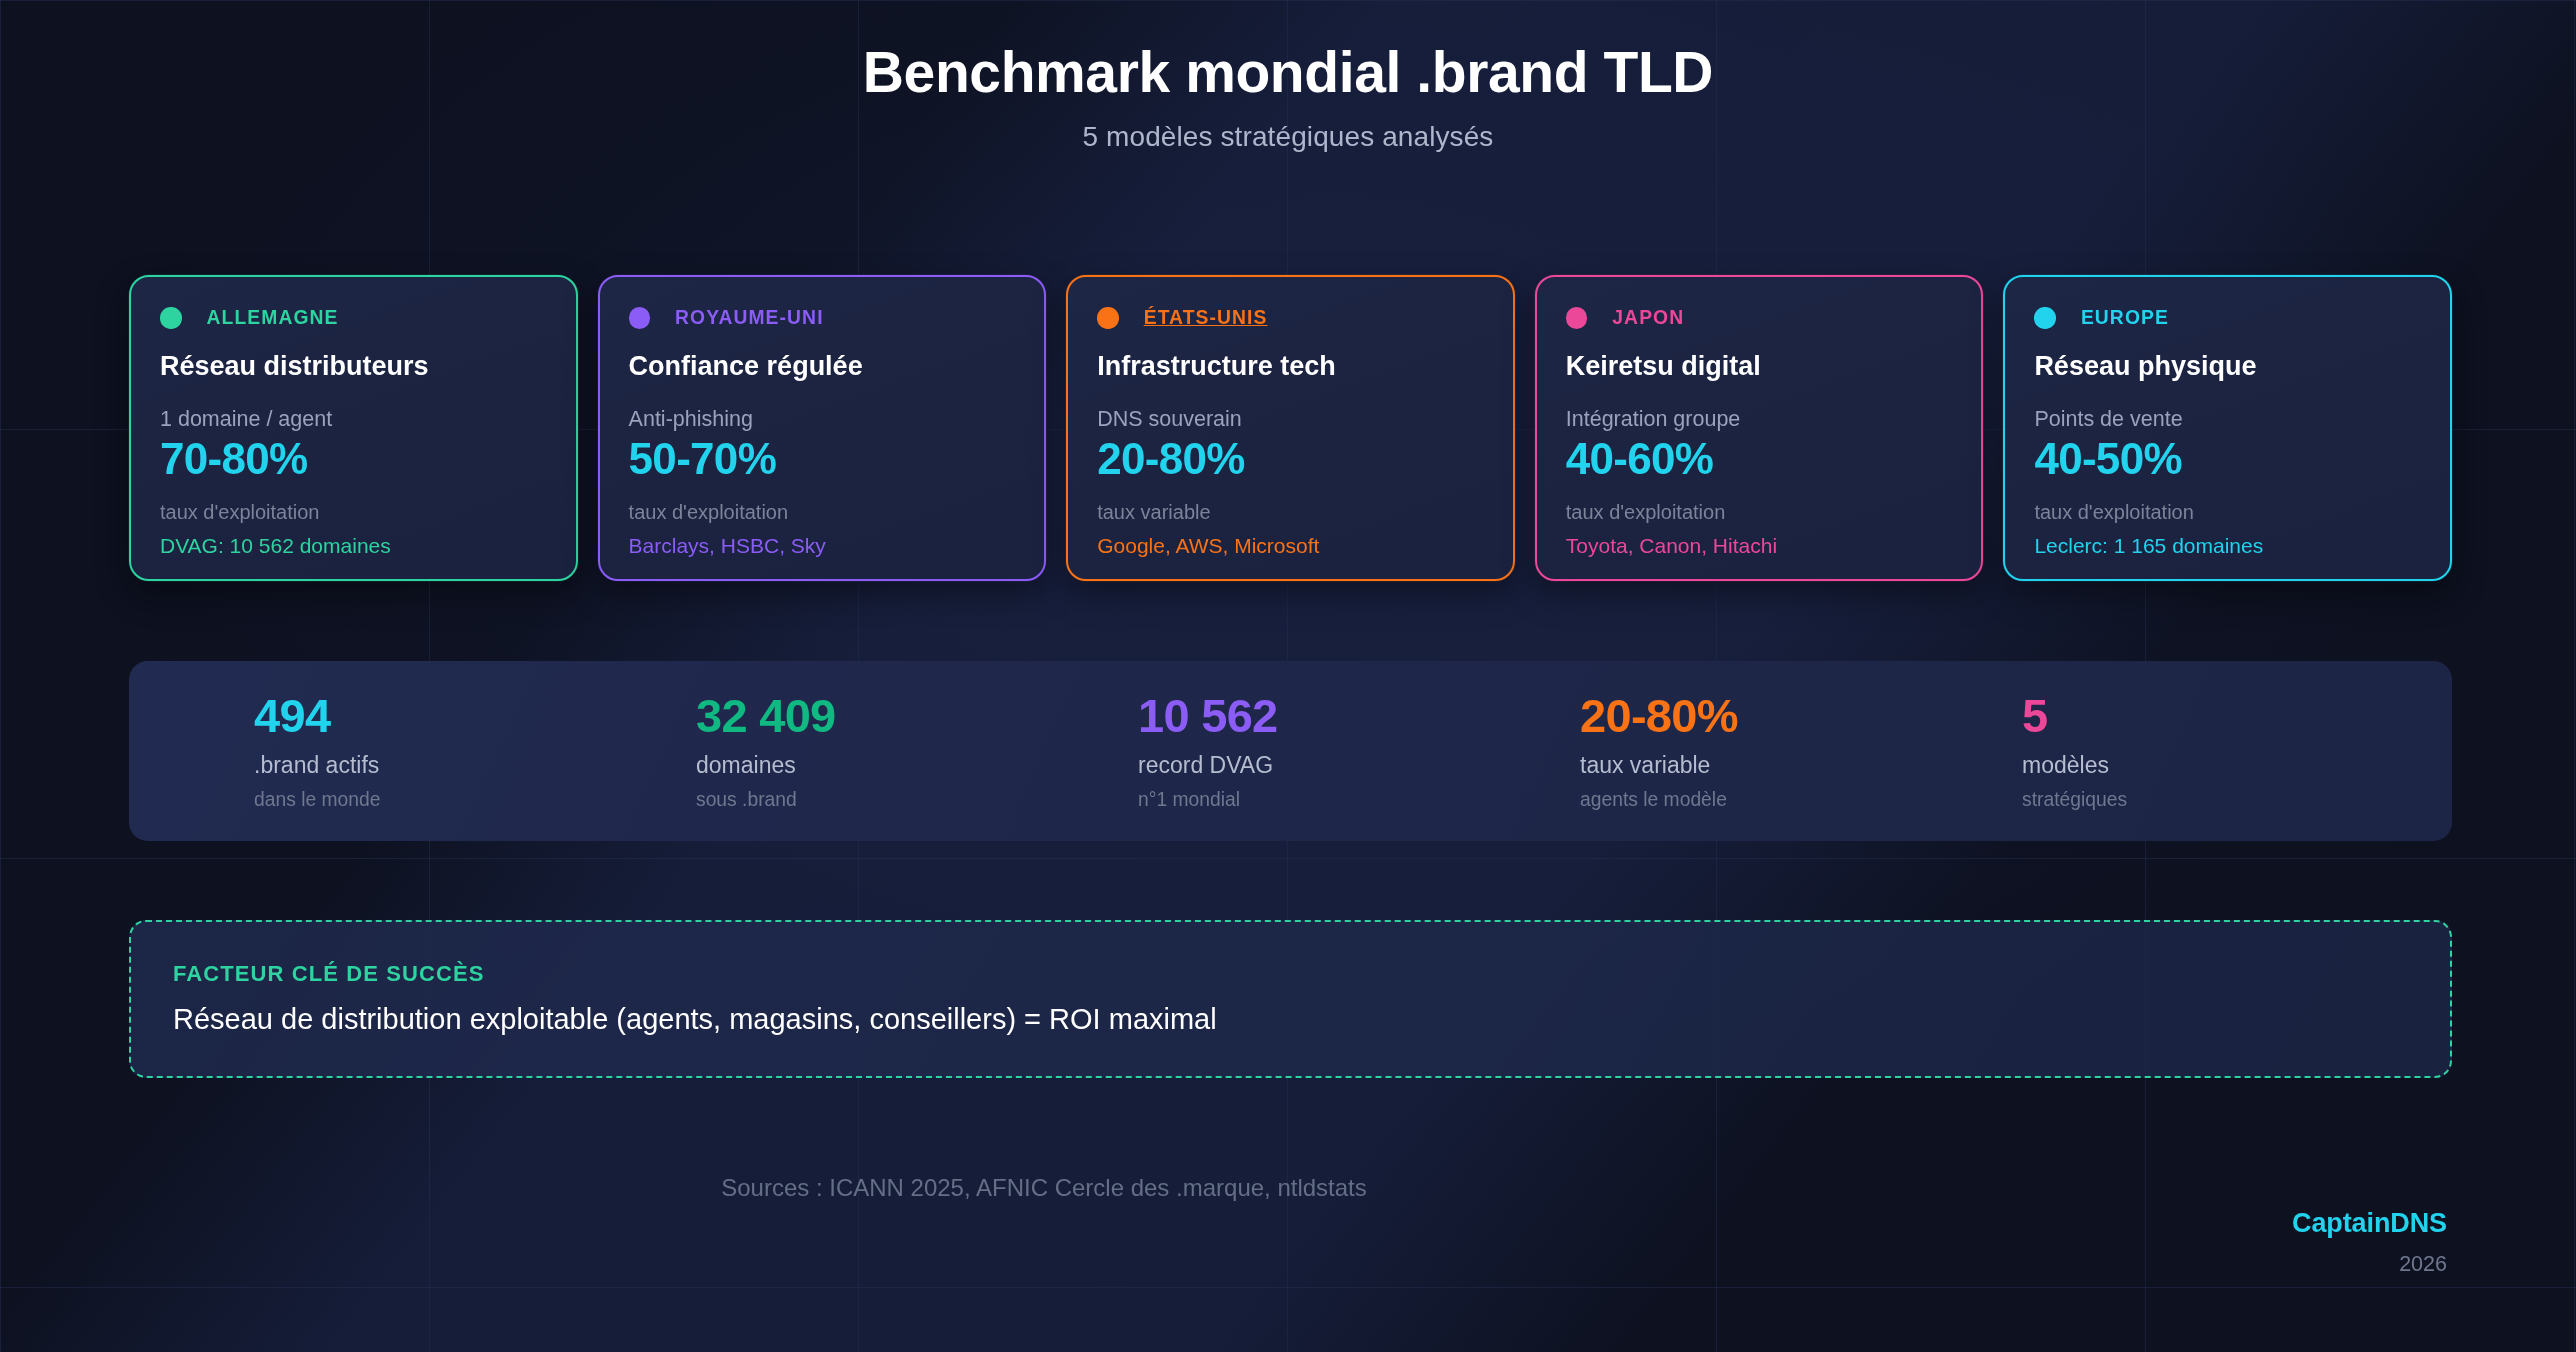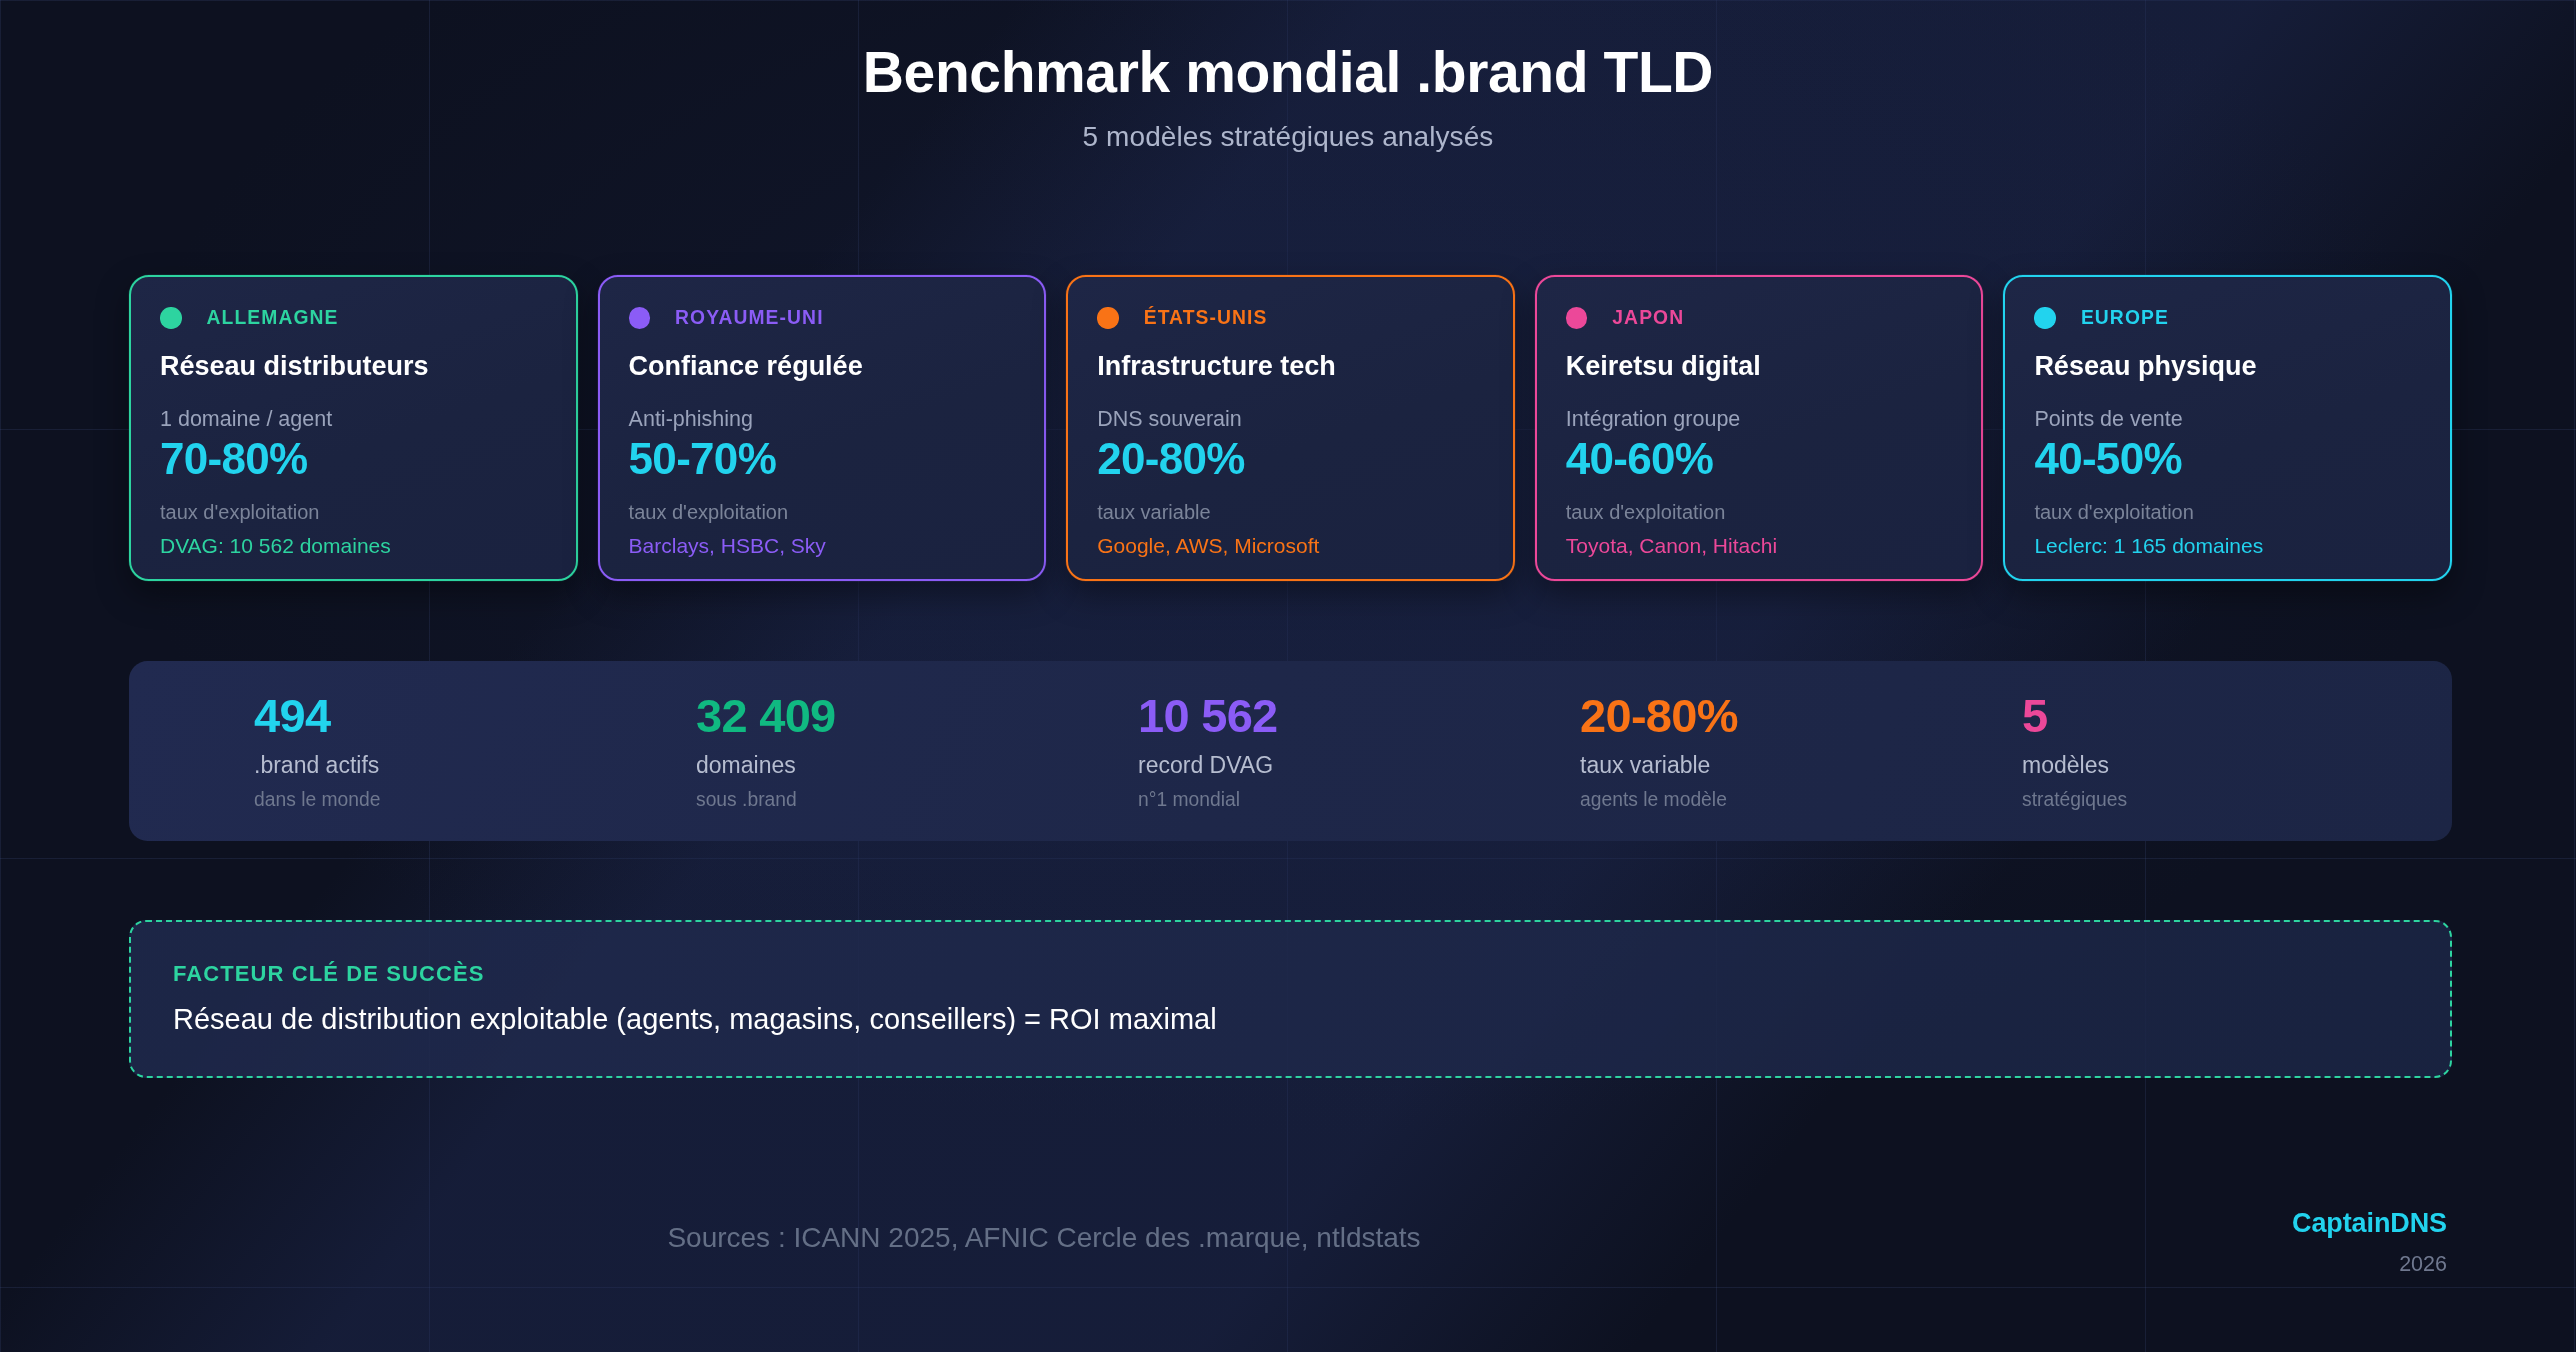--- a/index.html
+++ b/index.html
@@ -238,24 +238,23 @@
     line-height: 1.2;
   }
 
   
   .sources {
     position: absolute;
     top: 1174px;
     left: 0;
     width: 2088px;
     text-align: center;
-    font-size: 28px;
+    font-size: 24px;
     font-weight: 400;
     color: #646f86;
-    margin-top: 48px;
   }
   .brandmark {
     position: absolute;
     top: 1209px;
     right: 129px;
     text-align: right;
   }
   .brandmark-name {
     font-size: 27px;
     font-weight: 700;
@@ -307,21 +306,21 @@
       <div class="card-title">Confiance régulée</div>
       <div class="card-sub">Anti-phishing</div>
       <div class="card-metric">50-70%</div>
       <div class="card-metric-label">taux d'exploitation</div>
       <div class="card-examples" style="color: rgb(139, 92, 246);">Barclays, HSBC, Sky</div>
     </div>
 
     <div class="card" style="border-color: rgb(249, 115, 22); box-shadow: rgba(249, 115, 22, 0.133) 0px 0px 0px 0.7px, rgba(0, 0, 0, 0.4) 0px 13px 33px;">
       <div class="card-head">
         <span class="dot" style="background: radial-gradient(circle at 35% 32%, rgb(249, 115, 22), rgb(249, 115, 22));"></span>
-        <span class="country" style="color: rgb(249, 115, 22);">ÉTATS-UNIS</span>
+        <span class="country" style="color: rgb(249, 115, 22); text-decoration: underline;">ÉTATS-UNIS</span>
       </div>
       <div class="card-title">Infrastructure tech</div>
       <div class="card-sub">DNS souverain</div>
       <div class="card-metric">20-80%</div>
       <div class="card-metric-label">taux variable</div>
       <div class="card-examples" style="color: rgb(249, 115, 22);">Google, AWS, Microsoft</div>
     </div>
 
     <div class="card" style="border-color: rgb(236, 72, 153); box-shadow: rgba(236, 72, 153, 0.133) 0px 0px 0px 0.7px, rgba(0, 0, 0, 0.4) 0px 13px 33px;">
       <div class="card-head">

